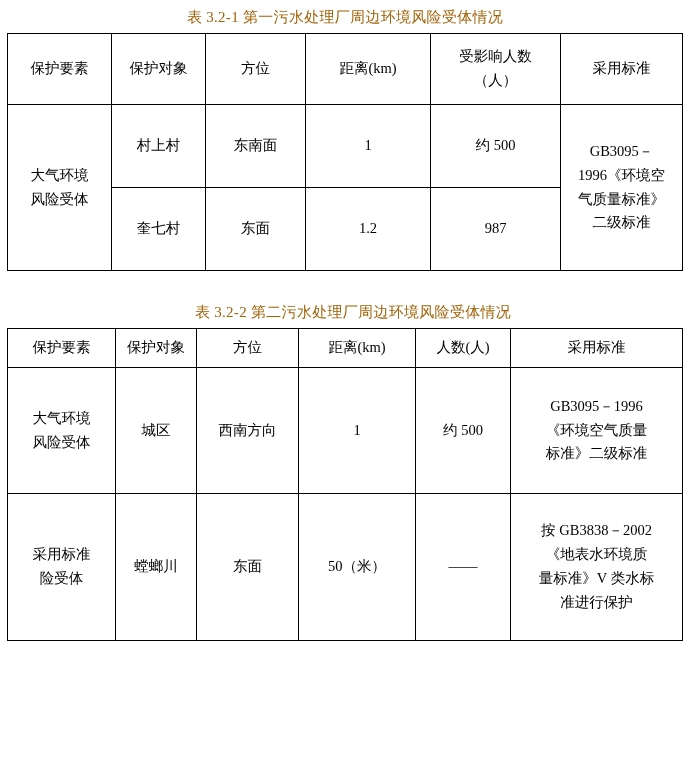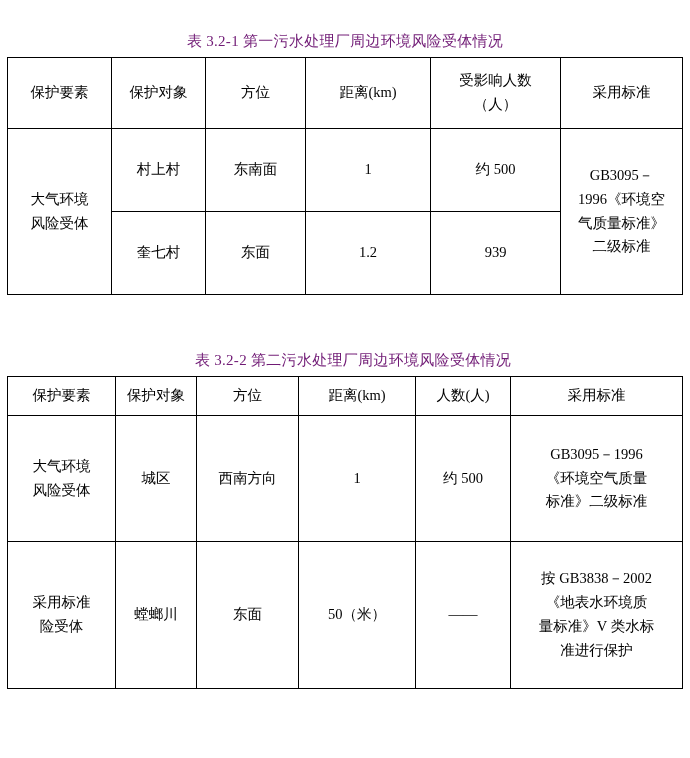--- a/index.html
+++ b/index.html
@@ -17,22 +17,21 @@
   .page {
     position: relative;
     width: 690px;
     height: 758px;
     box-sizing: border-box;
   }
   .caption {
     text-align: center;
     font-size: 15px;
     letter-spacing: 0.3px;
-    color: #701a75;
-    margin-top: 24px;
+    color: #a16207;
   }
   .caption-1 { padding-top: 8px; }
   .caption-2 { padding-top: 10px; padding-left: 16px; }
 
   table.doc {
     border-collapse: collapse;
     width: 645px;
     margin: 6px auto 0 auto;
     table-layout: fixed;
     padding-left: 44px;
@@ -100,21 +99,21 @@
         <td class="c4">约 500</td>
         <td class="c5 multi std-cell" rowspan="2">GB3095－
 1996《环境空
 气质量标准》
 二级标准</td>
       </tr>
       <tr class="row">
         <td class="c1">奎七村</td>
         <td class="c2">东面</td>
         <td class="c3">1.2</td>
-        <td class="c4">939</td>
+        <td class="c4">987</td>
       </tr>
     </tbody>
   </table>
 
   <div class="spacer-gap"></div>
 
   <div class="caption caption-2">表 3.2-2 第二污水处理厂周边环境风险受体情况</div>
 
   <table class="doc t2">
     <tbody>

